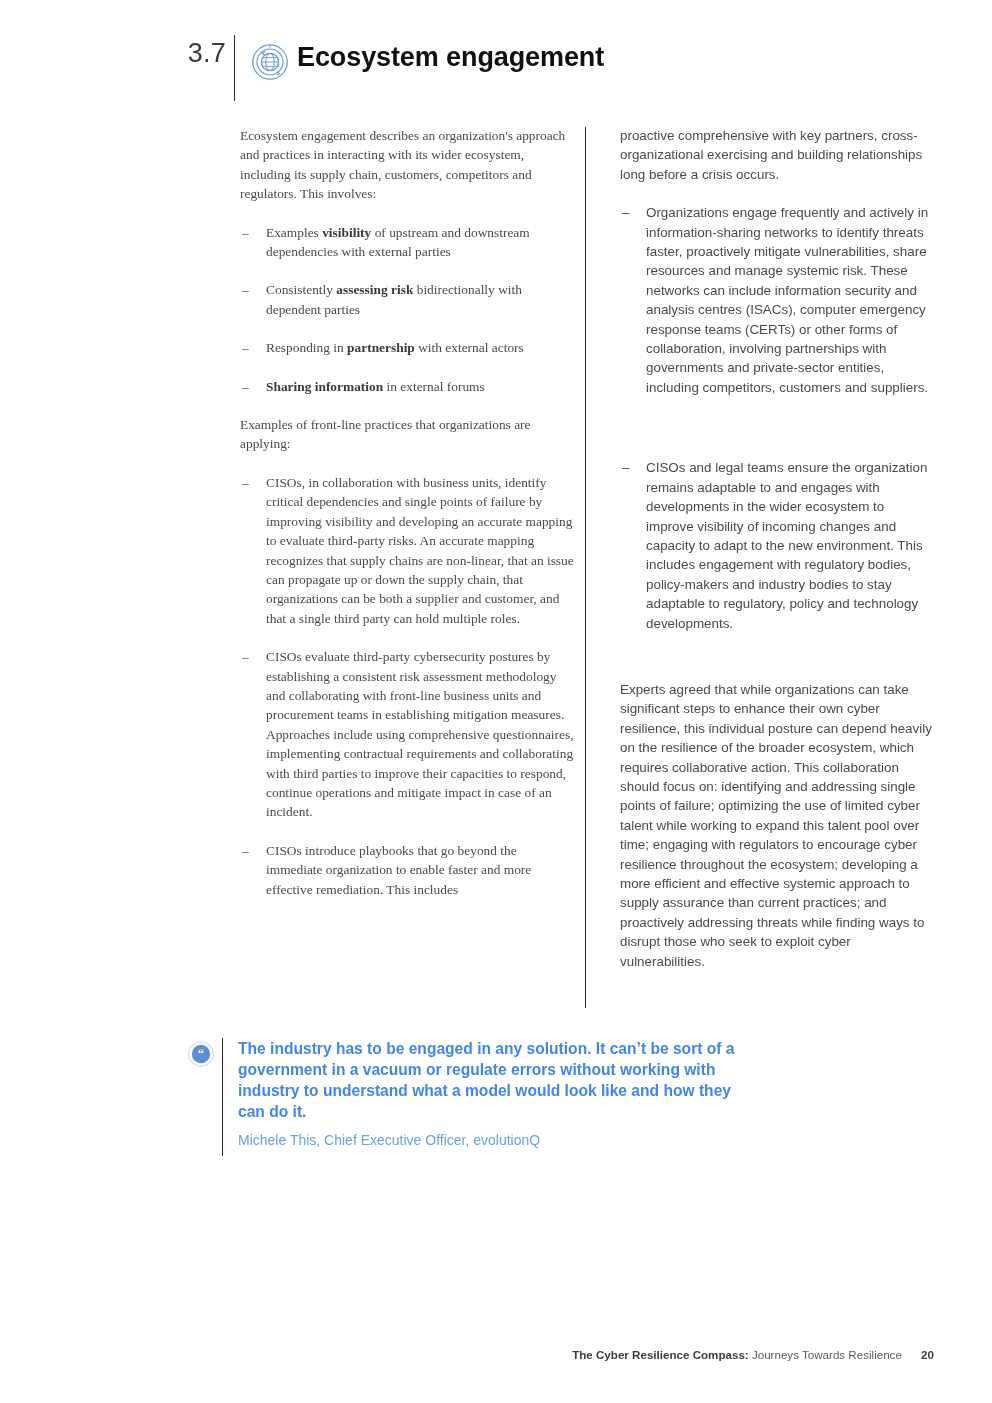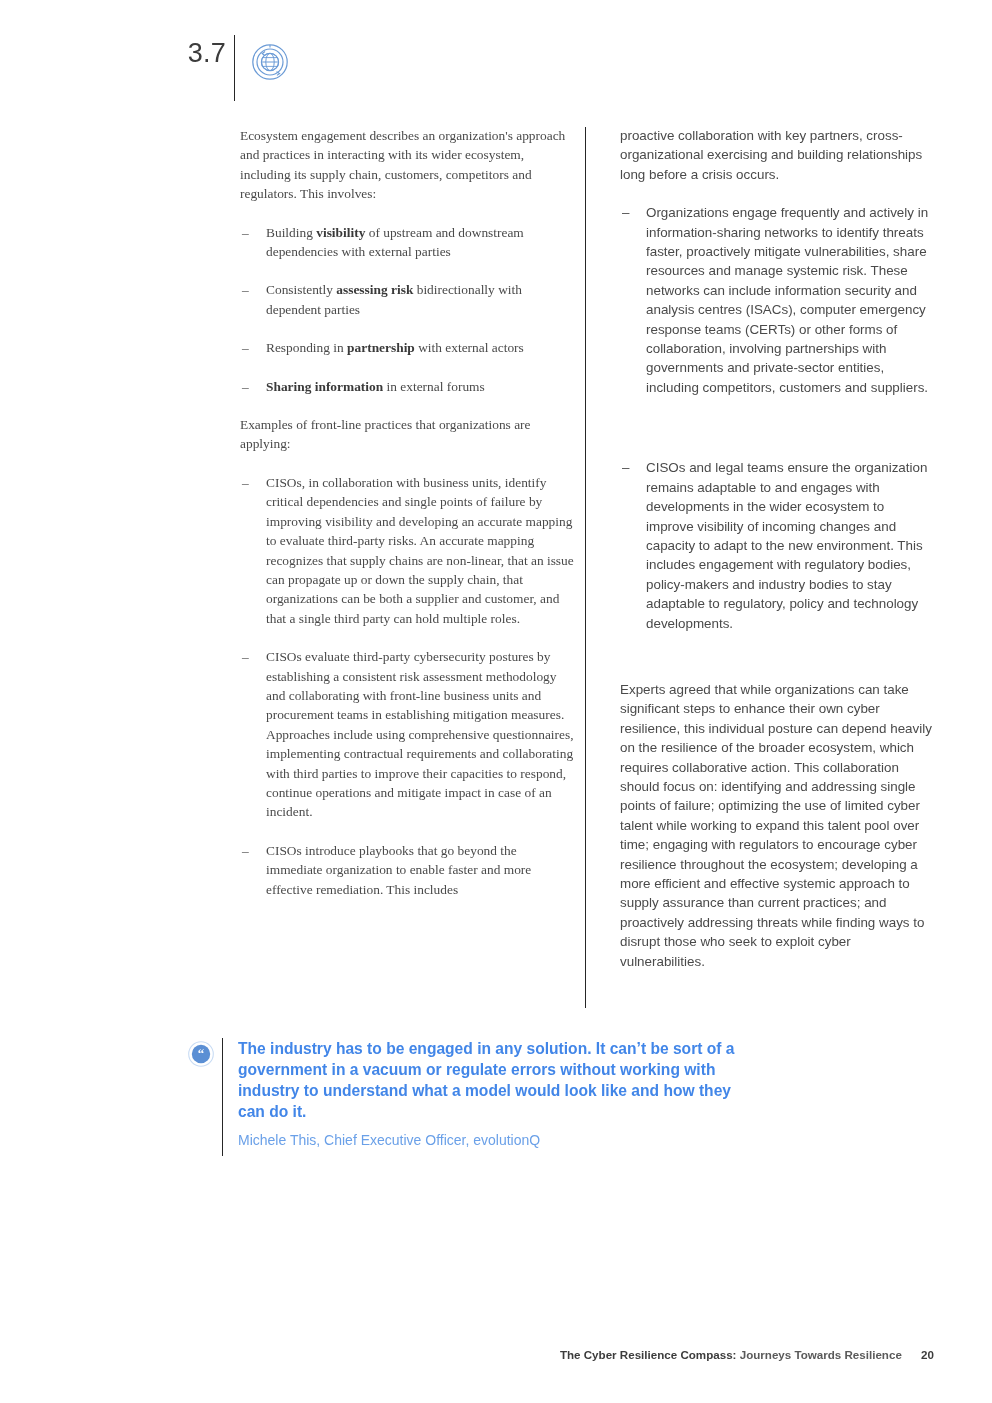--- a/index.html
+++ b/index.html
@@ -158,21 +158,21 @@
     height: 20px;
     text-align: right;
     padding-right: 58px;
     box-sizing: border-box;
     font-size: 11.6px;
     line-height: 20px;
     color: #4a4a4a;
     white-space: nowrap;
   }
   .footer .f-bold { font-weight: bold; color: #3c3c3c; }
-  .footer .f-reg  { font-weight: bold; color: #5a5a5a; }
+  .footer .f-reg  { font-weight: normal; color: #5a5a5a; }
   .footer .f-page { font-weight: bold; color: #3c3c3c; margin-left: 16px; }
 </style>
 </head>
 <body>
 
 <div class="header">
   <div class="section-number">3.7</div>
   <div class="header-rule"></div>
   <div class="section-icon">
     <svg width="38" height="38" viewBox="0 0 38 38">
@@ -182,45 +182,46 @@
       <path d="M19 10.4 A8.6 8.6 0 0 1 19 27.6 A8.6 8.6 0 0 1 19 10.4 Z" fill="none" stroke="#6b9bd6" stroke-width="1"></path>
       <ellipse cx="19" cy="19" rx="4.2" ry="8.6" fill="none" stroke="#6b9bd6" stroke-width="1"></ellipse>
       <line x1="10.4" y1="19" x2="27.6" y2="19" stroke="#6b9bd6" stroke-width="1"></line>
       <line x1="11.6" y1="14.6" x2="26.4" y2="14.6" stroke="#6b9bd6" stroke-width="0.9"></line>
       <line x1="11.6" y1="23.4" x2="26.4" y2="23.4" stroke="#6b9bd6" stroke-width="0.9"></line>
       <path d="M14 8.5 L11.2 10.6 L14 12.7" fill="none" stroke="#6b9bd6" stroke-width="1.2"></path>
       <path d="M19 4.6 L19 1.9" stroke="#6b9bd6" stroke-width="1.1"></path>
       <path d="M25.5 28.6 L28.6 30.5 L25.9 32.4" fill="none" stroke="#6b9bd6" stroke-width="1.1"></path>
     </svg>
   </div>
+  <div class="section-title">Ecosystem engagement</div>
 </div>
 
 <div class="col-rule"></div>
 
 <div class="col col-left">
   <p class="para">Ecosystem engagement describes an organization's approach and practices in interacting with its wider ecosystem, including its supply chain, customers, competitors and regulators. This involves:</p>
 
   <ul class="bullets">
-    <li><span>Building </span><b>visibility</b><span> of upstream and downstream dependencies with external parties</span></li>
+    <li><span>Examples </span><b>visibility</b><span> of upstream and downstream dependencies with external parties</span></li>
     <li><span>Consistently </span><b>assessing risk</b><span> bidirectionally with dependent parties</span></li>
     <li><span>Responding in </span><b>partnership</b><span> with external actors</span></li>
     <li><span></span><b>Sharing information</b><span> in external forums</span></li>
   </ul>
 
   <p class="para">Examples of front-line practices that organizations are applying:</p>
 
   <ul class="bullets">
     <li>CISOs, in collaboration with business units, identify critical dependencies and single points of failure by improving visibility and developing an accurate mapping to evaluate third-party risks. An accurate mapping recognizes that supply chains are non-linear, that an issue can propagate up or down the supply chain, that organizations can be both a supplier and customer, and that a single third party can hold multiple roles.</li>
     <li>CISOs evaluate third-party cybersecurity postures by establishing a consistent risk assessment methodology and collaborating with front-line business units and procurement teams in establishing mitigation measures. Approaches include using comprehensive questionnaires, implementing contractual requirements and collaborating with third parties to improve their capacities to respond, continue operations and mitigate impact in case of an incident.</li>
     <li>CISOs introduce playbooks that go beyond the immediate organization to enable faster and more effective remediation. This includes</li>
   </ul>
 </div>
 
 <div class="col col-right">
-  <p class="para">proactive collaboration with key partners, cross-organizational exercising and building relationships long before a crisis occurs.</p>
+  <p class="para">proactive comprehensive with key partners, cross-organizational exercising and building relationships long before a crisis occurs.</p>
 
   <ul class="bullets">
     <li>Organizations engage frequently and actively in information-sharing networks to identify threats faster, proactively mitigate vulnerabilities, share resources and manage systemic risk. These networks can include information security and analysis centres (ISACs), computer emergency response teams (CERTs) or other forms of collaboration, involving partnerships with governments and private-sector entities, including competitors, customers and suppliers.</li>
   </ul>
 
   <div class="gap-40"></div>
 
   <ul class="bullets">
     <li>CISOs and legal teams ensure the organization remains adaptable to and engages with developments in the wider ecosystem to improve visibility of incoming changes and capacity to adapt to the new environment. This includes engagement with regulatory bodies, policy-makers and industry bodies to stay adaptable to regulatory, policy and technology developments.</li>
   </ul>

